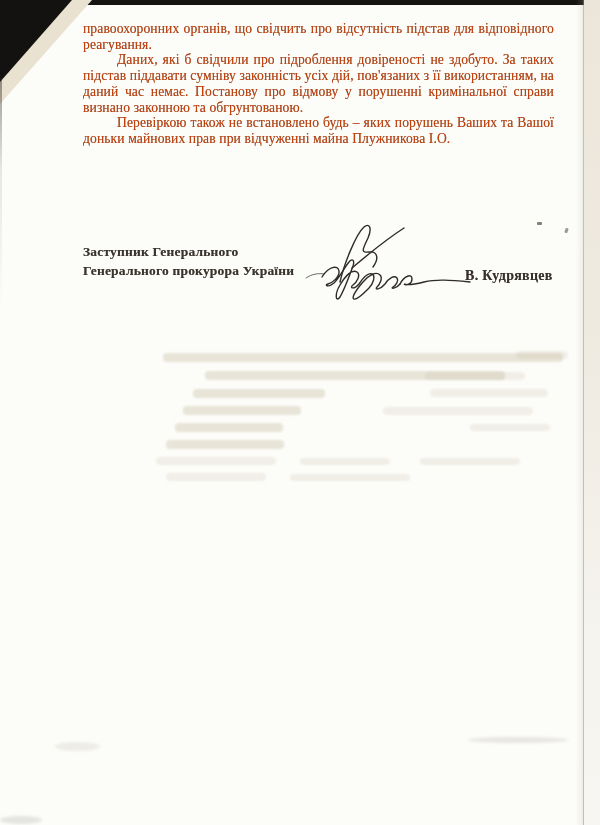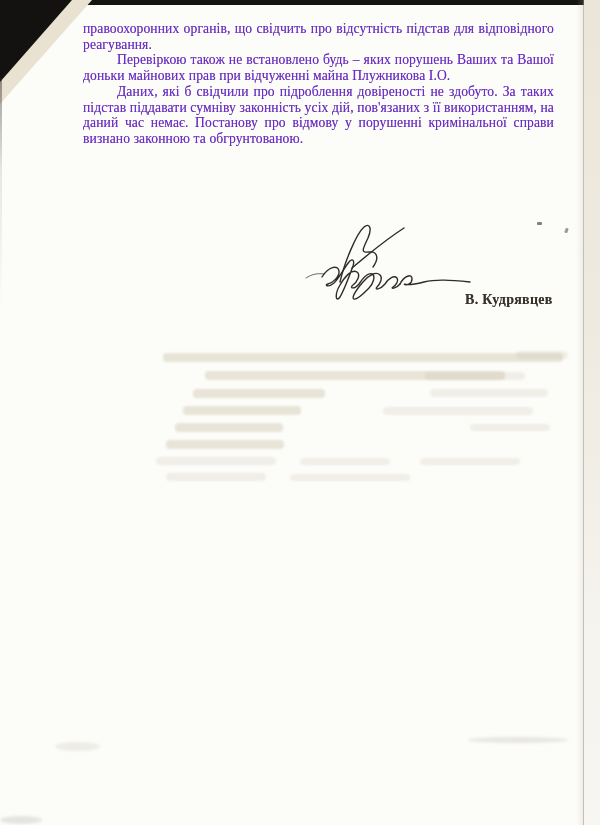--- a/index.html
+++ b/index.html
@@ -41,40 +41,39 @@
     background:linear-gradient(180deg,#ece6da 0%,#efeae0 40%,#f5f3ee 75%,#f8f6f2 100%);
   }
   .edge-right-inner{
     position:absolute;left:576px;top:0;width:7px;height:825px;
     background:linear-gradient(90deg,rgba(180,170,150,0) 0,rgba(180,170,150,.18) 100%);
   }
   
   .letter-body{
     position:absolute;left:83px;top:21px;width:471px;
     font-size:13.6px;line-height:15.7px;
-    color:#6d28d9;
+    color:#c2410c;
     text-align:justify;
     letter-spacing:.1px;
     text-shadow:0 0 .5px rgba(70,60,50,.55);
   }
   .letter-body p{margin:0;}
   .letter-body p.indent{text-indent:34px;}
   
   .sign-title{
     position:absolute;left:83px;top:242px;
     font-size:13.5px;line-height:19px;font-weight:bold;
     color:#3a342e;letter-spacing:.2px;
     text-shadow:0 0 .5px rgba(70,60,50,.55);
   }
   .sign-name{
     position:absolute;left:465px;top:268px;
     font-size:14px;font-weight:bold;color:#37312c;
     letter-spacing:.3px;
     text-shadow:0 0 .5px rgba(70,60,50,.55);
-    margin-top:24px;
   }
   .sign-scribble{
     position:absolute;left:300px;top:220px;width:180px;height:95px;
   }
   
   .bleed{
     position:absolute;
     background:rgba(186,174,138,.30);
     border-radius:4px;
     filter:blur(1.3px);
@@ -97,24 +96,28 @@
   <div class="edge-top"></div>
   <div class="corner-cream"></div>
   <div class="corner-black"></div>
   <div class="edge-left-streak"></div>
   <div class="edge-right-inner"></div>
   <div class="edge-right-line"></div>
   <div class="edge-right-strip"></div>
 
   <div class="letter-body">
     <p>правоохоронних органів, що свідчить про відсутність підстав для відповідного реагування.</p>
+    <p class="indent">Даних, які б свідчили про підроблення довіреності не здобуто. За таких підстав піддавати сумніву законність усіх дій, пов'язаних з її використанням, на даний час немає. Постанову про відмову у порушенні кримінальної справи визнано законною та обгрунтованою.</p>
     <p class="indent">Перевіркою також не встановлено будь – яких порушень Ваших та Вашої доньки майнових прав при відчуженні майна Плужникова І.О.</p>
-    <p class="indent">Даних, які б свідчили про підроблення довіреності не здобуто. За таких підстав піддавати сумніву законність усіх дій, пов'язаних з її використанням, на даний час немає. Постанову про відмову у порушенні кримінальної справи визнано законною та обгрунтованою.</p>
   </div>
 
+  <div class="sign-title">
+    <div>Заступник Генерального</div>
+    <div>Генерального прокурора України</div>
+  </div>
 
   <svg class="sign-scribble" viewBox="0 0 180 95" fill="none" xmlns="http://www.w3.org/2000/svg">
     <g stroke="#2f2b28" stroke-width="1.4" stroke-linecap="round" fill="none">
       <path opacity=".7" stroke-width="1" d="M6,58 C12,54 18,53 24,54"></path>
       <path d="M104,8 C90,17 72,31 52,48"></path>
       <path d="M40,62 C44,44 56,14 64,7 C70,2 72,9 68,18 C63,29 60,33 69,32 C78,31 79,39 73,47"></path>
       <path d="M22,57 C28,47 38,44 39,51 C40,57 32,63 28,64 C24,65 28,68 34,63 C40,57 44,48 49,42 C52,38 55,40 53,46 C49,57 44,70 40,77 C36,83 34,75 40,65 C46,55 52,49 57,52 C61,55 57,62 53,65 C49,68 54,70 59,64 C63,58 68,52 72,54 C76,56 73,64 69,68 C65,72 58,80 54,79 C51,78 56,70 63,62 C69,55 76,51 80,55 C83,58 80,64 77,67 C74,70 80,70 85,64 C89,58 94,55 97,58 C99,61 96,65 93,67 C90,69 96,69 100,64"></path>
       <path d="M100,64 C104,56 112,53 112,59 C112,64 106,66 104,64 C108,66 116,64 124,62 C136,59 150,60 170,62"></path>
     </g>
   </svg>

